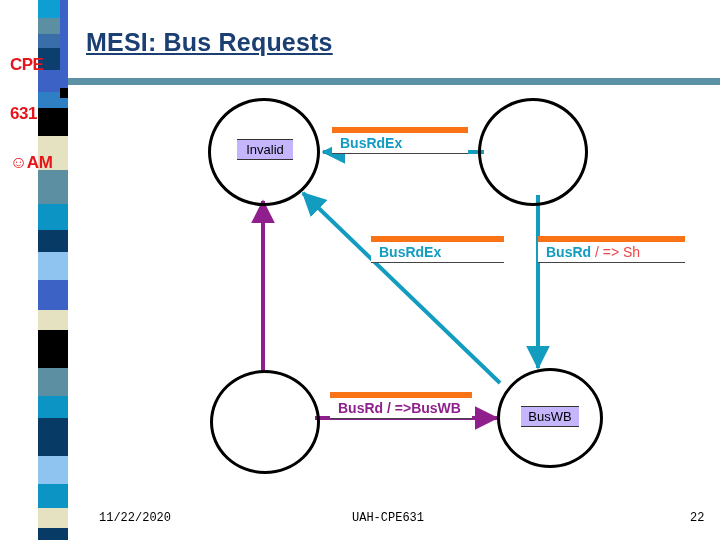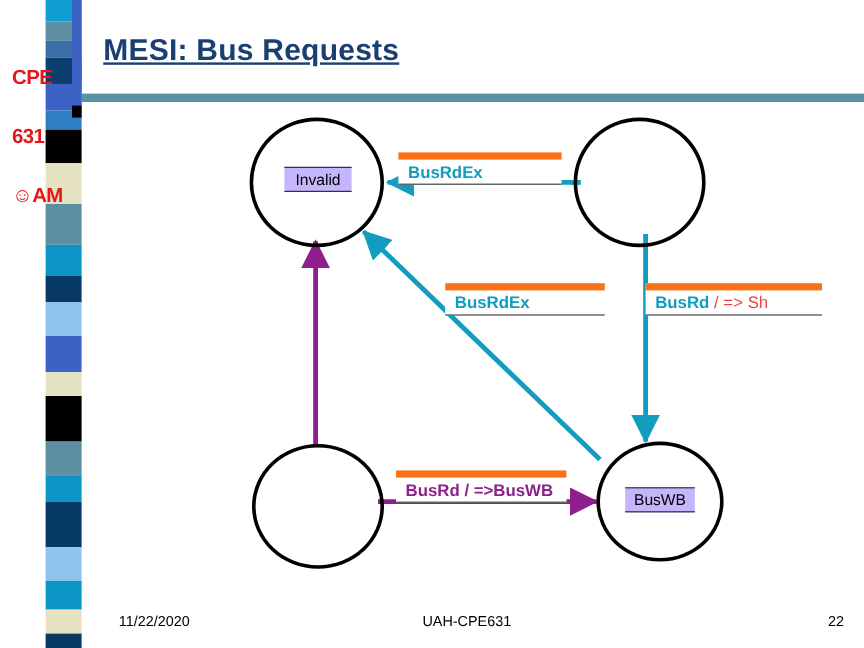--- a/index.html
+++ b/index.html
@@ -124,20 +124,21 @@
     color: #ef4444;
   }
   .teal { color: #129cc0; }
   .purple { color: #8e1f8c; }
 
   
   .footer-item {
     position: absolute;
     font-size: 12px;
     color: #000000;
+    font-family: Liberation Mono, monospace;
   }
   #footer-date { left: 99px; top: 511px; }
   #footer-center { left: 352px; top: 511px; text-align: right; }
   #footer-page { left: 690px; top: 511px; }
 </style>
 </head>
 <body>
 
 <div id="slide">
 

